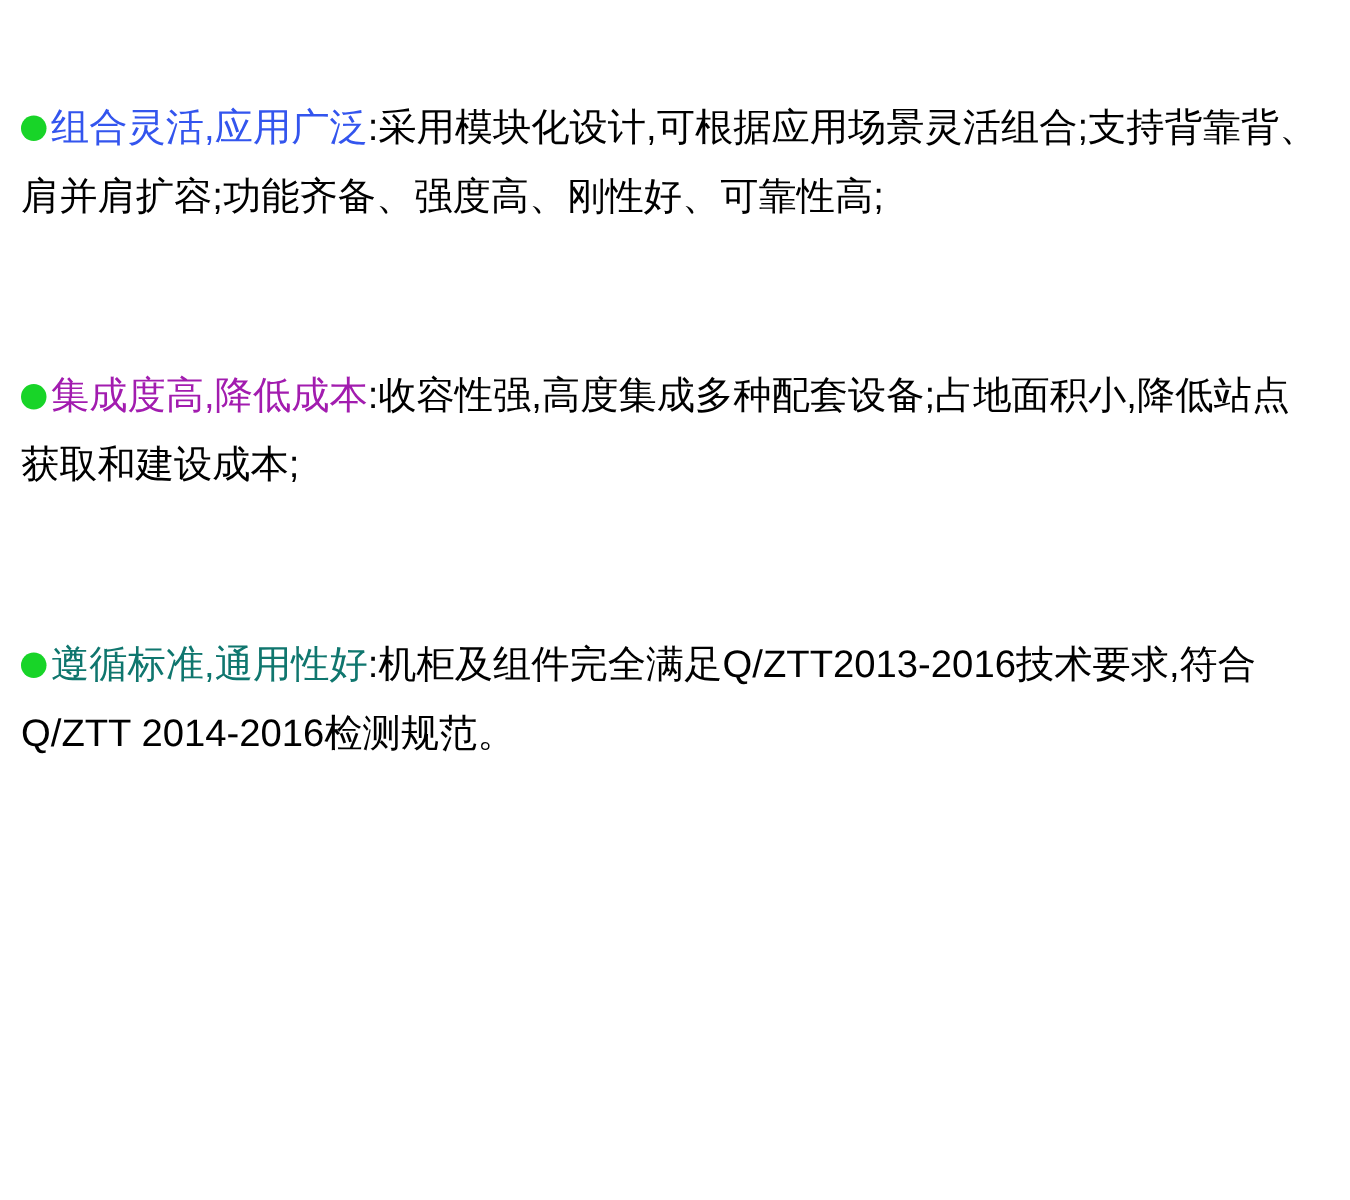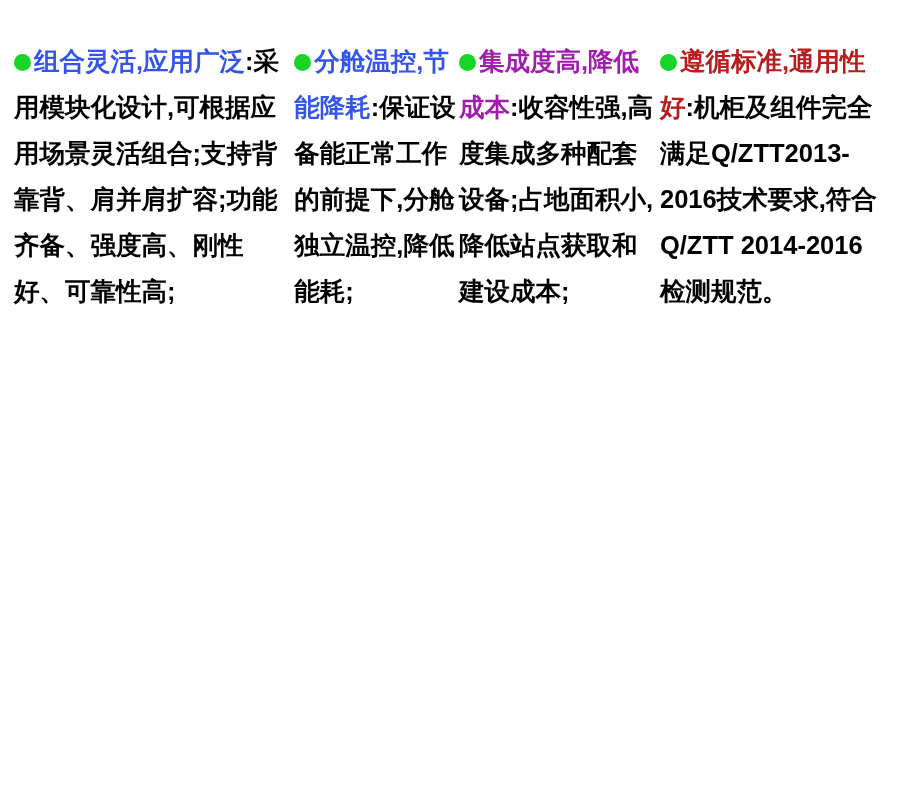--- a/index.html
+++ b/index.html
@@ -10,24 +10,23 @@
     width: 900px;
     height: 800px;
     background: #ffffff;
     font-family: "Liberation Sans", "DejaVu Sans", sans-serif;
     overflow: hidden;
   }
   .page {
     box-sizing: border-box;
     width: 900px;
     height: 800px;
-    padding: 12px 16px 10px 14px;
+    padding: 36px 16px 10px 14px;
     display: flex;
-    flex-direction: row;
-    font-weight: bold;
+    flex-direction: column;
   }
   .feature {
     margin-bottom: 36px;
   }
   .feature:last-child {
     margin-bottom: 0;
   }
   .feature-text {
     font-size: 25.5px;
     line-height: 46px;
@@ -53,26 +52,23 @@
 </style>
 </head>
 <body>
 
 <div class="page">
 
   <div class="feature">
     <p class="feature-text"><span class="bullet" style="background: rgb(24, 212, 40);"></span><span class="headline" style="color: rgb(51, 85, 238);">组合灵活,应用广泛</span><span class="body-text">:</span><span class="body-text">采用模块化设计,可根据应用场景灵活组合;支持背靠背、肩并肩扩容;功能齐备、强度高、刚性好、可靠性高;</span></p>
   </div>
 
-  <div class="feature">
-    <p class="feature-text"><span class="bullet" style="background: rgb(24, 212, 40);"></span><span class="headline" style="color: rgb(51, 85, 238);">分舱温控,节能降耗</span><span class="body-text">:</span><span class="body-text">保证设备能正常工作的前提下,分舱独立温控,降低能耗;</span></p>
-  </div>
 
   <div class="feature">
     <p class="feature-text"><span class="bullet" style="background: rgb(24, 212, 40);"></span><span class="headline" style="color: #a21caf;">集成度高,降低成本</span><span class="body-text">:</span><span class="body-text">收容性强,高度集成多种配套设备;占地面积小,降低站点获取和建设成本;</span></p>
   </div>
 
 
   <div class="feature">
-    <p class="feature-text"><span class="bullet" style="background: rgb(24, 212, 40);"></span><span class="headline" style="color: #b91c1c;">遵循标准,通用性好</span><span class="body-text">:</span><span class="body-text">机柜及组件完全满足Q/ZTT2013-2016技术要求,符合Q/ZTT 2014-2016检测规范。</span></p>
+    <p class="feature-text"><span class="bullet" style="background: rgb(24, 212, 40);"></span><span class="headline" style="color: #0f766e;">遵循标准,通用性好</span><span class="body-text">:</span><span class="body-text">机柜及组件完全满足Q/ZTT2013-2016技术要求,符合Q/ZTT 2014-2016检测规范。</span></p>
   </div>
 
 </div>
 
 </body></html>

